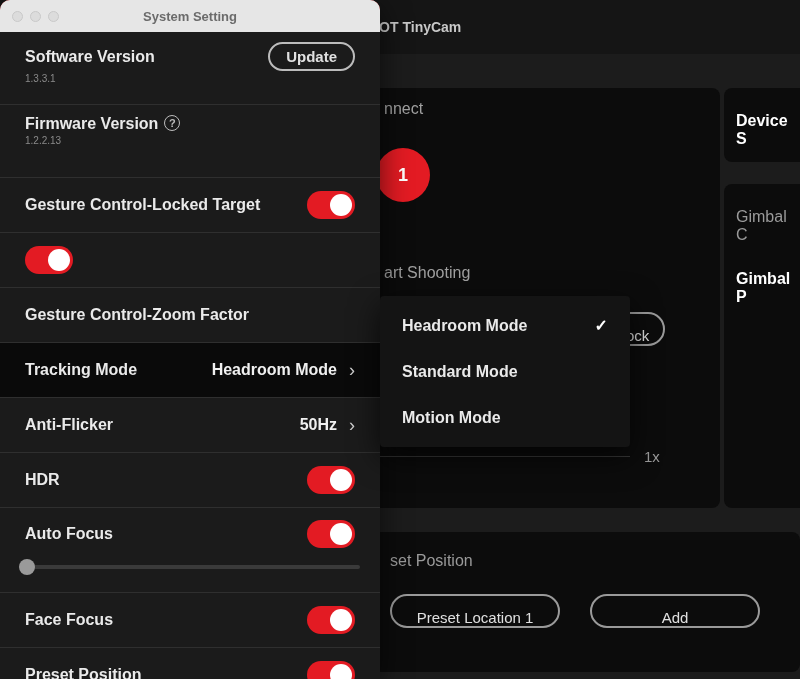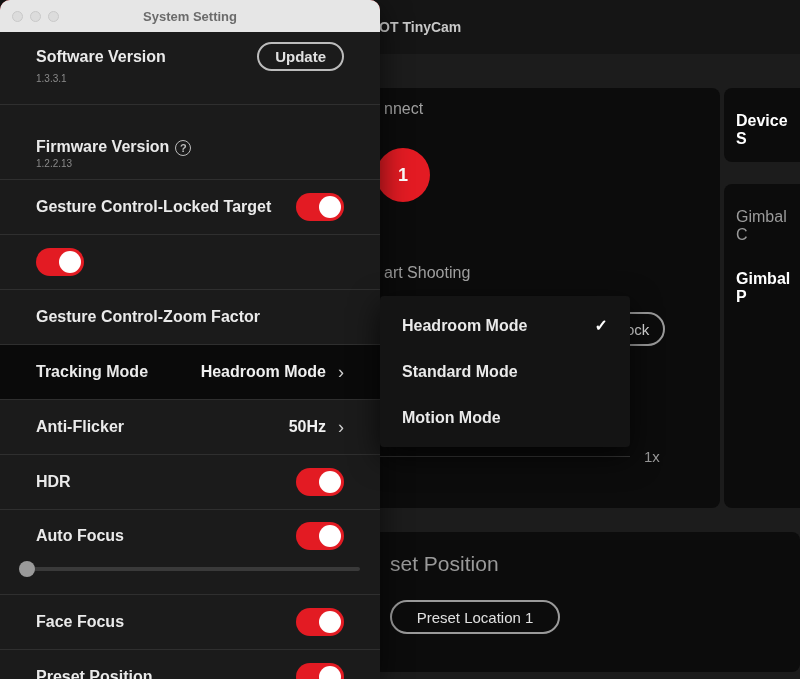--- a/index.html
+++ b/index.html
@@ -14,21 +14,21 @@
   .main-titlebar {
     height: 54px; background: #151515; display: flex; align-items: center; justify-content: center;
     color: #c8c8c8; font-size: 14px; font-weight: 600;
   }
   .main-body { padding: 30px 20px; color: #c8c8c8; position: relative; height: calc(100% - 54px); }
 
   .panel {
     position: absolute; border-radius: 8px; background: #0c0c0c; padding: 20px 20px; color: #a0a0a0;
   }
   .pill-btn {
-    display: inline-flex; align-items: center; justify-content: center; height: 34px;
+    display: inline-flex; align-items: flex-end; justify-content: center; height: 34px;
     padding: 0 22px; border: 2px solid #9a9a9a; border-radius: 18px; color: #e0e0e0; font-size: 15px;
     background: transparent;
   }
   .red-circle {
     width: 54px; height: 54px; border-radius: 50%; background: #e31b23; color: #fff;
     display: flex; align-items: center; justify-content: center; font-size: 18px; font-weight: 600;
   }
   .hr-line { height: 1px; background: #3a3a3a; width: 260px; }
   .x1 { color: #9a9a9a; font-size: 15px; }
 
@@ -44,21 +44,21 @@
     display: flex; align-items: center; position: relative;
     color: #6b6b6b; font-size: 13px; font-weight: 600;
   }
   .traffic { display: flex; gap: 7px; position: absolute; left: 12px; }
   .traffic span { width: 11px; height: 11px; border-radius: 50%; background: #dcdcdc; border: 1px solid #c9c9c9; }
   .settings-titlebar .title-center { position: absolute; left: 50%; transform: translateX(-50%); }
 
   .settings-body { flex: 1; overflow: hidden; background: #1b1b1b; }
   .row {
     display: flex; align-items: center; justify-content: space-between;
-    padding: 0 36px; min-height: 54px; color: #e8e8e8; font-size: 16px; position: relative;
+    padding: 0 25px; min-height: 54px; color: #e8e8e8; font-size: 16px; position: relative;
   }
   .row.double { padding-top: 10px; padding-bottom: 10px; min-height: 72px; display: block; }
   .row-label { font-weight: 600; color: #eaeaea; }
   .row-sub { color: #8a8a8a; font-size: 10px; margin-top: 2px; font-weight: 500; }
   .sep { height: 1px; background: #2f2f2f; margin: 0; }
 
   .update-btn {
     border: 2px solid #bcbcbc; color: #e0e0e0; background: transparent; border-radius: 18px;
     padding: 4px 16px; font-size: 15px; font-weight: 600;
   }
@@ -119,24 +119,27 @@
         <div class="pill-btn" style="position:absolute; left:240px; top:224px; padding:0 14px;">
           <span>ock</span>
         </div>
         <div style="position:absolute; left:0px; top:360px; display:flex; align-items:center; gap:14px;">
           <div class="hr-line"></div>
           <span class="x1">1x</span>
         </div>
       </div>
 
       <div class="panel" style="left:370px; top:478px; width:430px; height:140px;">
-        <div style="font-size:21px; color:#9a9a9a;">set Position</div>
+        <div style="font-size:16px; color:#9a9a9a;">set Position</div>
         <div style="display:flex; gap:30px; margin-top:24px;">
           <div class="pill-btn" style="width:170px;">
             <span>Preset Location 1</span>
+          </div>
+          <div class="pill-btn" style="width:170px;">
+            <span>Add</span>
           </div>
         </div>
       </div>
 
       <div class="panel" style="left:724px; top:34px; width:90px; height:74px; padding:24px 12px;">
         <span class="label-white">Device S</span>
       </div>
       <div class="panel" style="left:724px; top:130px; width:90px; height:324px; padding:24px 12px;">
         <div style="color:#9a9a9a; margin-bottom:26px;">Gimbal C</div>
         <div class="label-white">Gimbal P</div>
@@ -160,21 +163,21 @@
           <span class="row-label">Software Version</span>
           <button class="update-btn">
             <span>Update</span>
           </button>
         </div>
         <div class="row-sub">1.3.3.1</div>
       </div>
       <div class="sep"></div>
 
       <div class="row double">
-        <div style="display:flex; align-items:flex-end;margin-top:23px;">
+        <div style="display:flex; align-items:flex-start;">
           <span class="row-label">Firmware Version</span>
           <span class="info-icon">?</span>
         </div>
         <div class="row-sub">1.2.2.13</div>
       </div>
       <div class="sep"></div>
 
       <div class="row">
         <span class="row-label">Gesture Control-Locked Target</span>
         <div class="toggle on">

